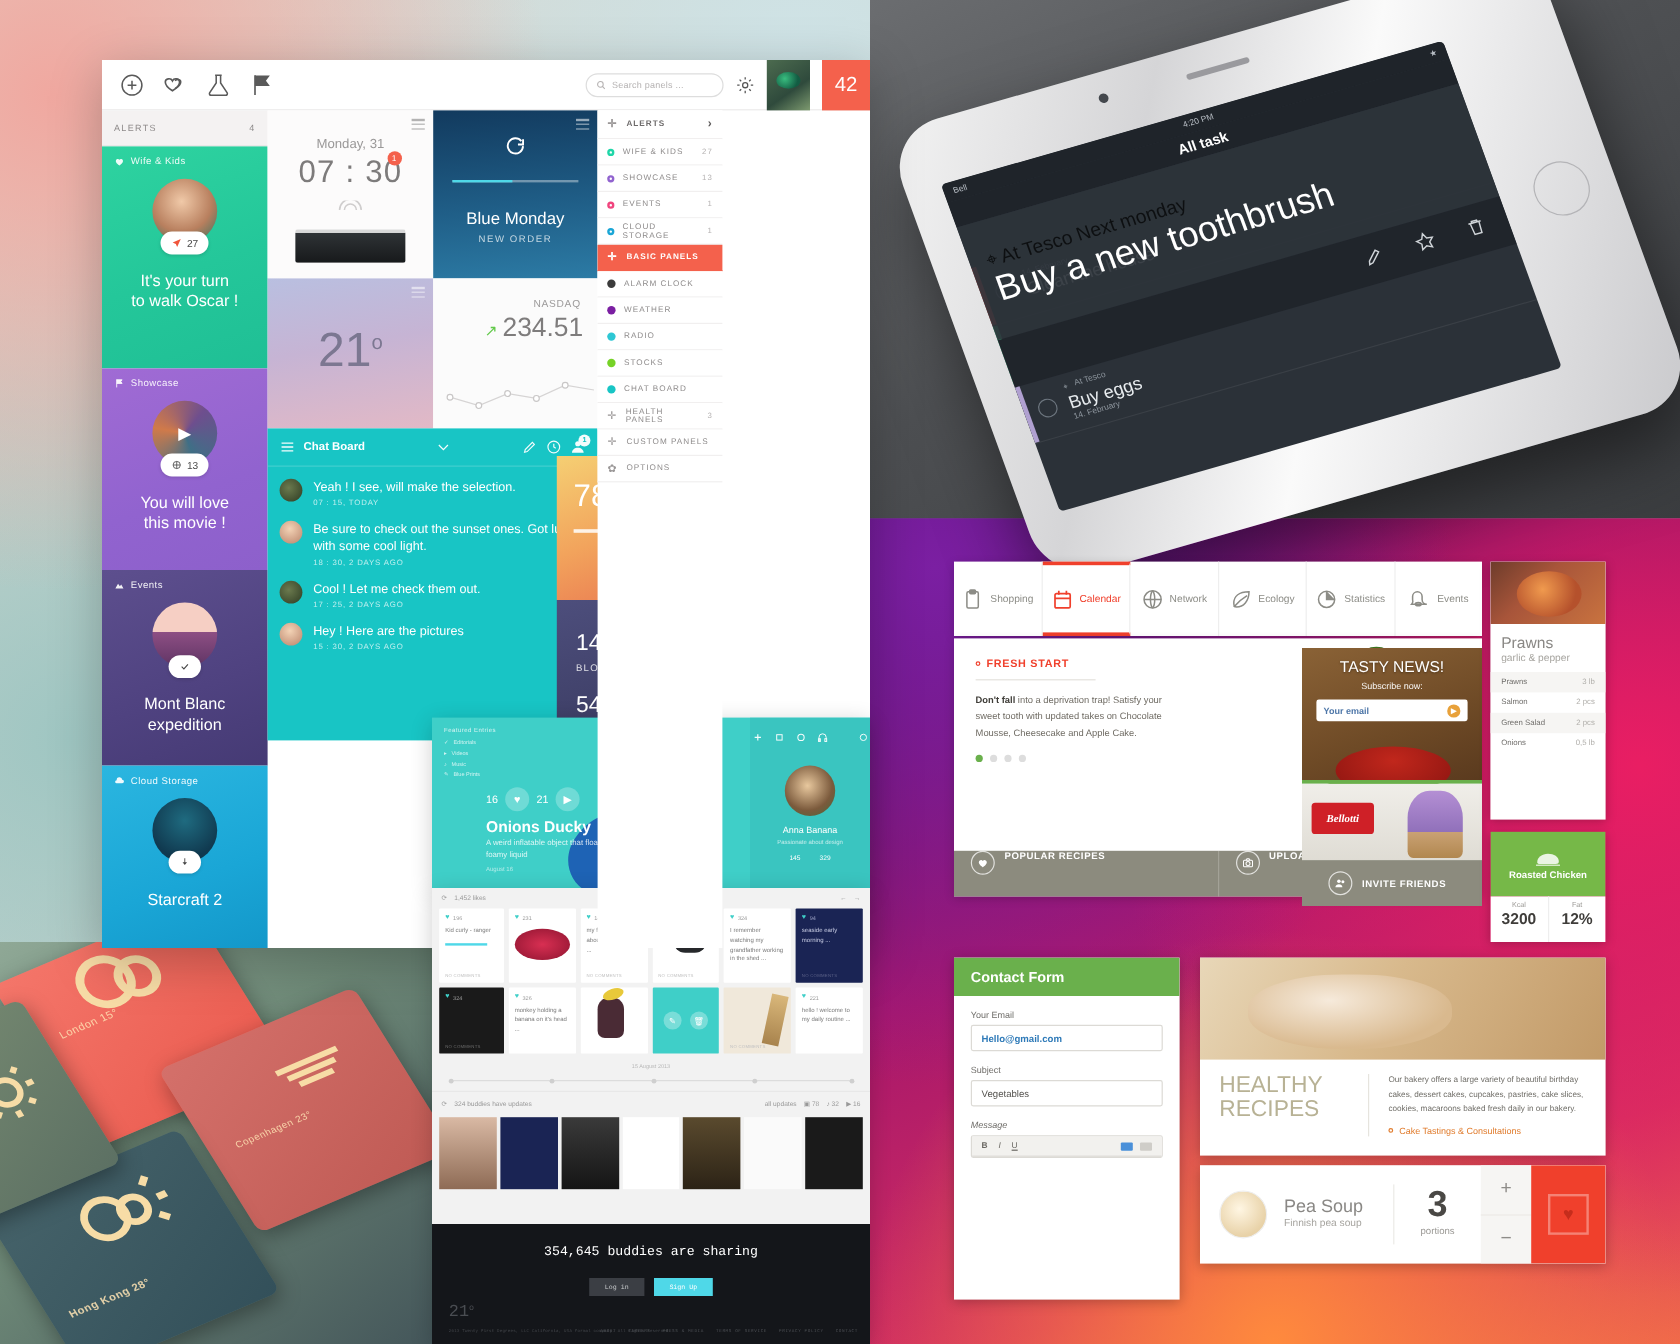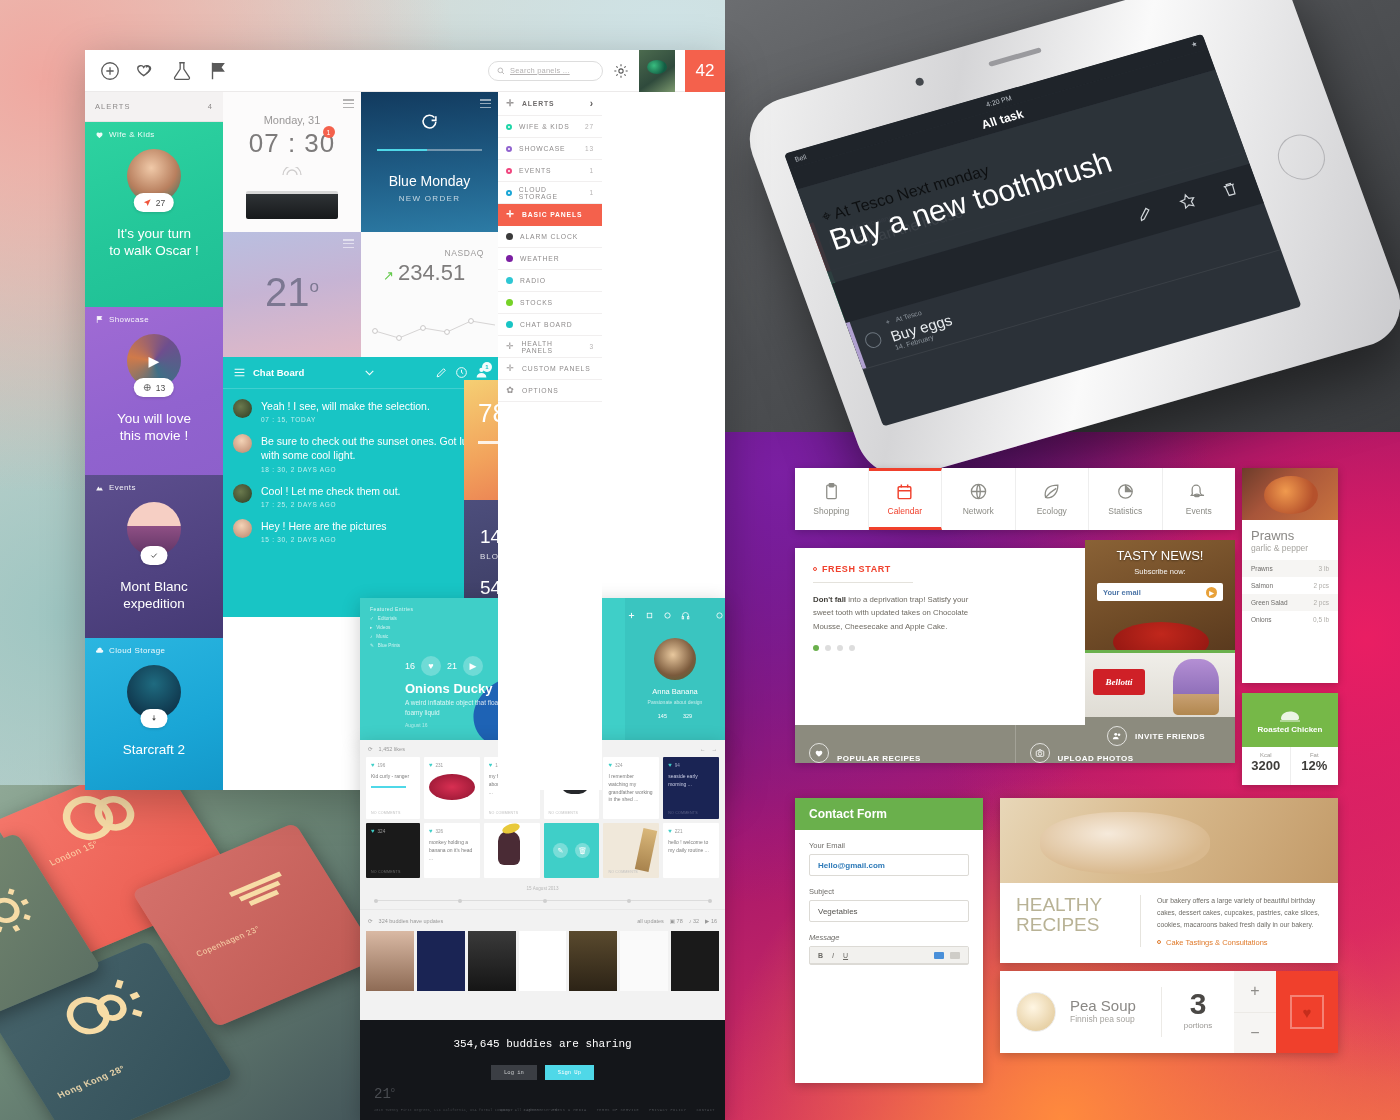--- a/index.html
+++ b/index.html
@@ -50,21 +50,21 @@
     border-bottom: 1px solid #eceaea; position: relative;
   }
   .dash-icons { display: flex; gap: 14px; padding-left: 14px; align-items: center; }
   .ico { width: 22px; height: 22px; position: relative; color: #5a5a5a; }
   .ico svg { width: 22px; height: 22px; display: block; }
   .search-wrap { margin-left: auto; display: flex; align-items: center; gap: 10px; padding-right: 0; }
   .search-box {
     width: 115px; height: 20px; border: 1px solid #ddd; border-radius: 11px;
     display: flex; align-items: center; padding: 0 8px; gap: 5px;
   }
-  .search-box span { font-size: 7.5px; color: #b5b2b2; letter-spacing: .2px; text-decoration: underline; }
+  .search-box span { font-size: 7.5px; color: #b5b2b2; letter-spacing: .2px; }
   .gear { width: 16px; height: 16px; color: #555; }
   .avatar-sq {
     width: 36px; height: 42px;
     background: linear-gradient(145deg,#4c6b4f,#2f4a3c 60%,#7d9a6f);
     position: relative;
   }
   .avatar-sq::after {
     content:''; position:absolute; left:8px; top:10px; width:20px; height:14px;
     border-radius:50%; background: radial-gradient(circle at 35% 40%, #39cf8a, #0d5f44 70%);
     opacity:.85;
@@ -157,22 +157,22 @@
   }
   .p-weather .temp {
     text-align: center; font-size: 40px; font-weight: 200; color: #6f6d86;
     margin-top: 38px; opacity: .85;
   }
   .p-weather .temp sup { font-size: 17px; vertical-align: super; }
 
   .p-stock { left: 138px; top: 140px; width: 137px; height: 125px; background: #fbfbfb; color: #888; }
   .p-stock .sname { text-align: right; font-size: 8.5px; color: #9c9a9a; padding: 16px 14px 0; letter-spacing: .6px; }
   .p-stock .sval {
-    text-align: left; font-size: 22px; color: #7e7c7c; font-weight: 300;
-    padding: 0 22px; margin-top: 2px;
+    text-align: right; font-size: 22px; color: #7e7c7c; font-weight: 300;
+    padding: 0 12px; margin-top: 2px;
   }
   .p-stock .sval .arw { color: #62c94a; font-size: 13px; margin-right: 4px; }
 
   .p-chat {
     left: 0; top: 265px; width: 275px; height: 260px;
     background: #18c5c5; color: #fff;
   }
   .chat-head {
     height: 32px; display: flex; align-items: center; padding: 0 10px; gap: 7px;
     border-bottom: 1px solid rgba(255,255,255,.18); font-size: 9.5px; font-weight: 700;
@@ -367,29 +367,29 @@
     border-radius: 50%; background: #44484d;
   }
 
   
   .food { position: absolute; left: 795px; top: 468px; width: 545px; height: 615px; }
   .food-tabs {
     display: flex; background: #fff; height: 62px; width: 440px;
     box-shadow: 0 2px 8px rgba(0,0,0,.2);
   }
   .ftab {
-    flex: 1; display: flex; flex-direction: column; align-items: center; justify-content: center;
+    flex: 1; display: flex; flex-direction: row; align-items: center; justify-content: center;
     gap: 5px; border-right: 1px solid #eee; color: #8c8c86; font-size: 8.5px;
   }
   .ftab:last-child { border-right: none; }
   .ftab svg { width: 19px; height: 19px; }
   .ftab.active { color: #f0402c; border-top: 3px solid #f0402c; border-bottom: 3px solid #f0402c; }
 
   .food-hero {
-    position: absolute; left: 0; top: 80px; width: 440px; height: 215px;
+    position: absolute; left: 0; top: 64px; width: 440px; height: 215px;
     background: #fff; box-shadow: 0 2px 8px rgba(0,0,0,.2); display: flex;
   }
   .hero-left { width: 290px; padding: 16px 18px; position: relative; }
   .fresh { color: #f0402c; font-size: 9px; font-weight: 700; letter-spacing: .6px;
            display: flex; align-items: center; gap: 5px; }
   .fresh i { width: 4px; height: 4px; border-radius: 50%; border: 1px solid #f0402c; }
   .hero-rule { height: 1px; background: #e4e2dc; margin: 8px 0 6px; width: 100px; }
   .hero-h1 { font-size: 25px; color: #b8b295; line-height: 1.02; font-weight: 400; letter-spacing: .5px; }
   .hero-p { font-size: 7.8px; color: #6f6b63; line-height: 1.7; margin-top: 10px; width: 175px; }
   .hero-p b { color: #3f3d38; }
@@ -414,21 +414,21 @@
   .fork {
     position: absolute; left: 48px; top: 122px; width: 36px; height: 52px;
     background: linear-gradient(#dcdcdc,#b5b5b5);
     clip-path: polygon(8% 0,92% 0,70% 42%,70% 100%,30% 100%,30% 42%);
   }
   .hero-bar {
     position: absolute; left: 0; bottom: 0; width: 440px; height: 38px;
     background: #8c8b7e; display: flex;
   }
   .hbtn {
-    flex: 1; display: flex; align-items: flex-end; gap: 8px; padding-left: 14px;
+    flex: 1; display: flex; align-items: flex-start; gap: 8px; padding-left: 14px;
     color: #fff; font-size: 8px; font-weight: 700; letter-spacing: .5px;
     border-right: 1px solid rgba(255,255,255,.2);
   }
   .hbtn:last-child { border-right: none; }
   .hbtn .cir {
     width: 20px; height: 20px; border-radius: 50%; border: 1.5px solid rgba(255,255,255,.75);
     display: flex; align-items: center; justify-content: center;
   }
   .hbtn svg { width: 10px; height: 10px; }
 

